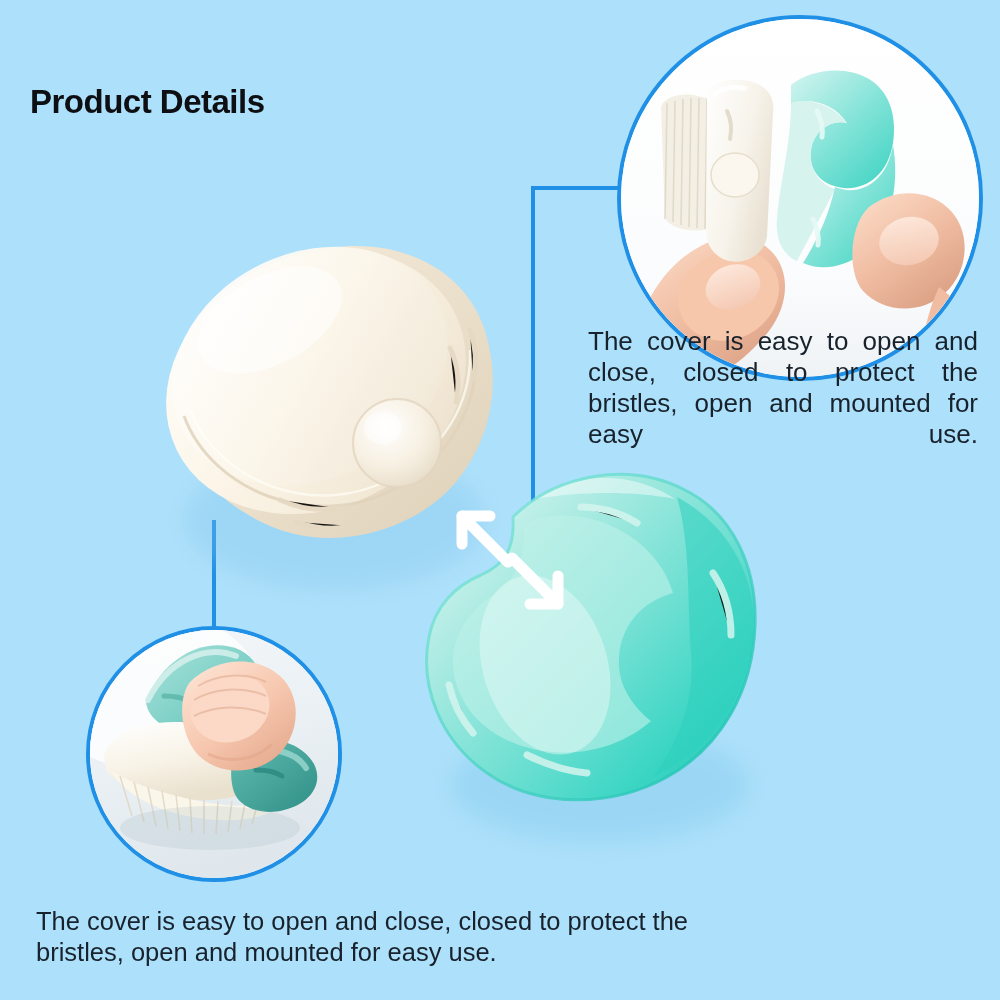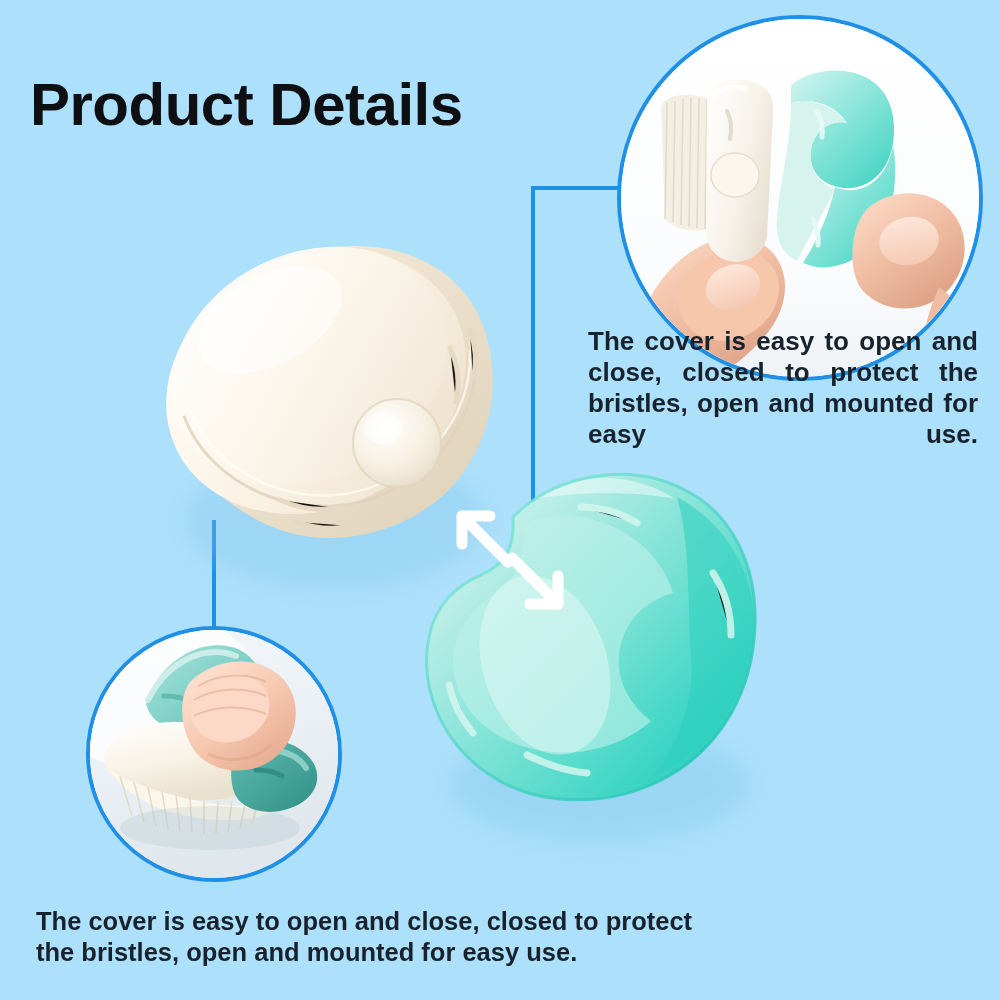--- a/index.html
+++ b/index.html
@@ -8,30 +8,30 @@
   body {
     background:#ade0fa;
     font-family:"Liberation Sans", sans-serif;
     overflow:hidden;
     position:relative;
   }
   #stage { position:absolute; inset:0; width:1000px; height:1000px; }
 
   
   .page-title{
-    position:absolute; left:30px; top:72px;
-    font-size:60px; font-weight:700; letter-spacing:-0.5px;
+    position:absolute; left:30px; top:84px;
+    font-size:33px; font-weight:700; letter-spacing:-0.5px;
     color:#0d0f12; line-height:1.1; white-space:nowrap;
   }
 
   
   .caption{
     position:absolute;
     color:#18222c;
-    font-weight:700;
+    font-weight:400;
     -webkit-font-smoothing:antialiased;
   }
   .caption-right{
     left:588px; top:326px; width:390px;
     font-size:26px; line-height:31px; text-align:justify;
   }
   .caption-right::after{ content:""; display:inline-block; width:100%; }
   .caption-bottom{
     left:36px; top:906px; width:700px;
     font-size:25.5px; line-height:31px; text-align:left;

